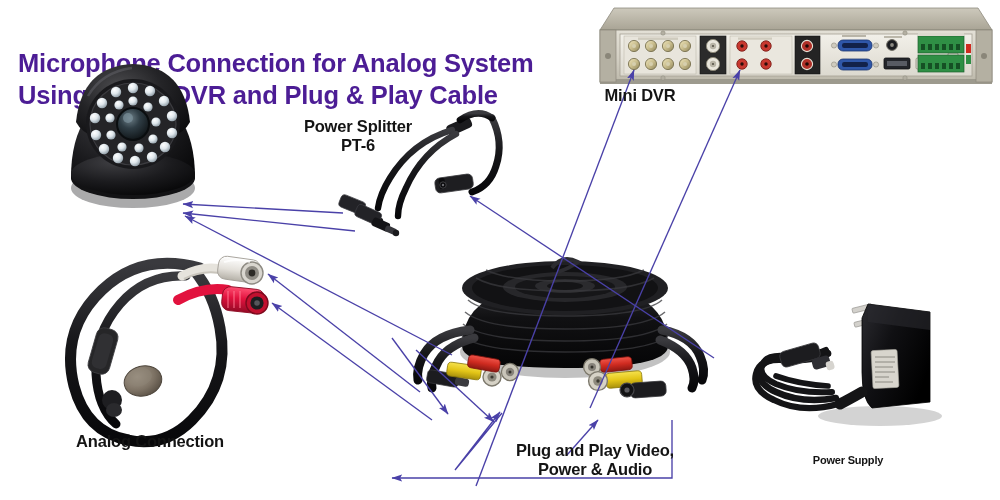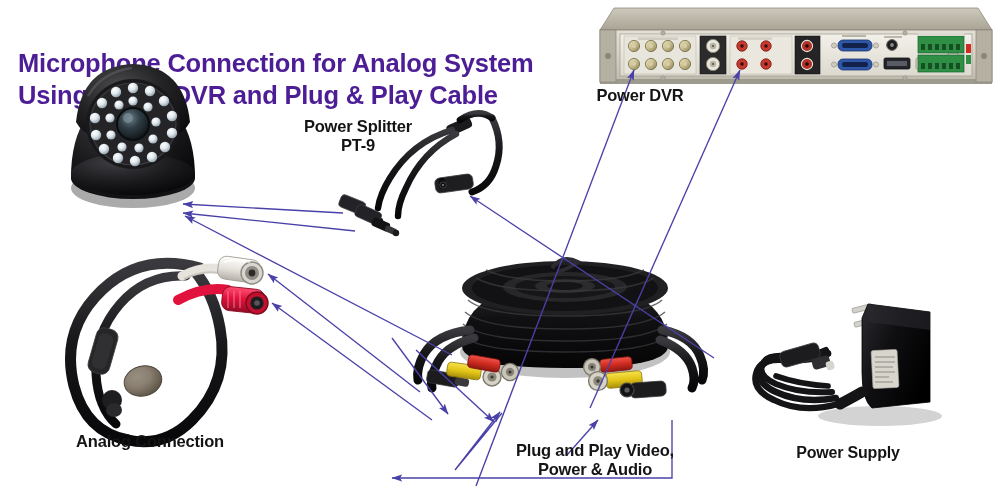--- a/index.html
+++ b/index.html
@@ -35,21 +35,21 @@
     color:#141414;
     text-align:center;
     line-height:1.18;
     white-space:pre-line;
     letter-spacing:-0.2px;
   }
   #lbl-dvr   { left:580px; top:86px;  width:120px; font-size:16.5px; }
   #lbl-split { left:268px; top:117px; width:180px; font-size:16.5px; }
   #lbl-mic   { left:45px;  top:432px; width:210px; font-size:16.5px; }
   #lbl-cable { left:495px; top:415px; width:200px; font-size:16.5px;margin-top:26px; }
-  #lbl-psu   { left:768px; top:444px; width:160px; font-size:16px; }
+  #lbl-psu   { left:768px; top:454px; width:160px; font-size:11px; }
 
   
   svg.layer{position:absolute;left:0;top:0;width:1000px;height:500px;overflow:visible;}
   svg.layer.arrows{pointer-events:none;}
 </style>
 </head>
 <body>
 
 <div id="stage">
 
@@ -512,21 +512,21 @@
       <path d="M714 358 L470 196"></path>
 
       <path d="M672 420 L672 478 L392 478"></path>
       <path d="M502 413 L455 470 L500 412"></path>
       <path d="M392 338 L448 414"></path>
       <path d="M416 350 L494 422"></path>
       <path d="M567 455 L598 420"></path>
     </g>
   </svg>
 
-  <div class="lbl" id="lbl-dvr">Power DVR</div>
+  <div class="lbl" id="lbl-dvr">Mini DVR</div>
   <div class="lbl" id="lbl-split">Power Splitter
-PT-9</div>
+PT-6</div>
   <div class="lbl" id="lbl-mic">Analog Connection</div>
   <div class="lbl" id="lbl-cable">Plug and Play Video,
 Power &amp; Audio</div>
   <div class="lbl" id="lbl-psu">Power Supply</div>
 
 </div>
 
 </body></html>

